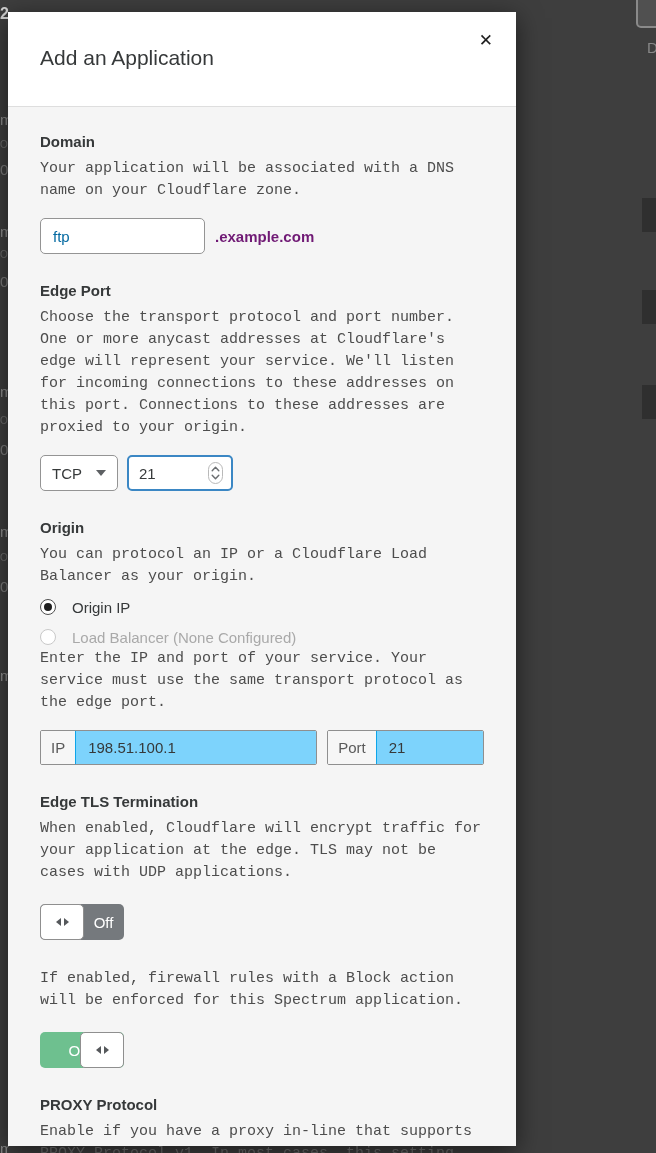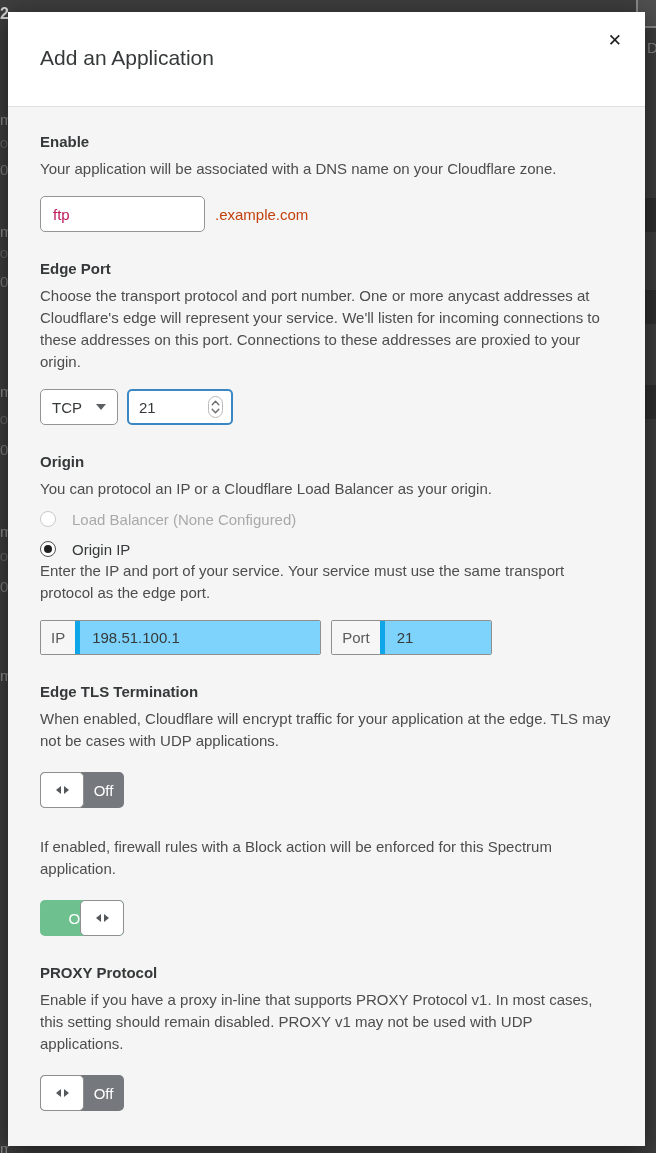--- a/index.html
+++ b/index.html
@@ -29,21 +29,21 @@
     position: absolute; right: -8px; top: -6px; width: 28px; height: 34px;
     border: 2px solid #8a8a8a; border-radius: 5px; background: #505050;
   }
   .frag-right { left: auto; right: 0; text-align: right; color: #888; }
   .backdrop-block { position: absolute; right: 0; width: 14px; height: 34px; background: #2f2f2f; }
 
   
   .modal {
     position: absolute;
     left: 8px; top: 12px;
-    width: 637px; height: 1134px;
+    width: 508px; height: 1134px;
     background: #f5f5f5;
     box-shadow: 0 6px 24px rgba(0,0,0,0.55);
   }
   .modal-header {
     position: relative;
     height: 95px;
     background: #ffffff;
     border-bottom: 1px solid #dedede;
   }
   .modal-title {
@@ -70,37 +70,38 @@
   .section-label {
     font-size: 15px;
     font-weight: 700;
     color: #36393a;
     margin-bottom: 8px;
   }
   .section-desc {
     font-size: 15px;
     color: #4d4d4d;
     line-height: 22px;
+    font-family: Liberation Mono, monospace;
   }
   .control-row { margin-top: 16px; display: flex; align-items: center; }
 
   
   .text-input {
     height: 36px;
     border: 1px solid #949494;
     border-radius: 5px;
     background: #fff;
     font-family: inherit;
     font-size: 15px;
-    color: #be185d;
+    color: #0369a1;
     padding: 0 12px;
     outline: none;
   }
   .domain-input { width: 165px; }
-  .domain-suffix { margin-left: 10px; font-size: 15px; color: #c2410c; }
+  .domain-suffix { margin-left: 10px; font-size: 15px; color: #701a75; font-weight: bold; }
 
   .select-box {
     width: 78px; height: 36px;
     border: 1px solid #949494;
     border-radius: 5px;
     background: #fff;
     display: flex; align-items: center; justify-content: space-between;
     padding: 0 11px;
     font-size: 15px; color: #36393a;
     cursor: pointer;
@@ -168,21 +169,21 @@
     height: 35px;
     border: 1px solid #8f8f8f;
     border-radius: 2px;
     background: #fff;
     overflow: hidden;
   }
   .input-prefix {
     display: flex; align-items: center;
     padding: 0 10px;
     background: #f6f6f6;
-    border-right: 5px solid #0ea5e9;
+    border-right: 1px solid #0ea5e9;
     font-size: 15px; color: #5a5a5a;
   }
   .input-group input {
     border: none; outline: none;
     font-family: inherit; font-size: 15px; color: #36393a;
     padding: 0 12px;
     background: #7dd3fc;
   }
   .ip-group input { width: 240px; }
   .port-group { margin-left: 10px; }
@@ -261,21 +262,21 @@
 <div class="modal">
 
   <div class="modal-header">
     <div class="modal-title">Add an Application</div>
     <div class="close-btn">✕</div>
   </div>
 
   <div class="modal-body">
 
     <div class="section">
-      <div class="section-label">Enable</div>
+      <div class="section-label">Domain</div>
       <p class="section-desc">Your application will be associated with a DNS name on your Cloudflare zone.</p>
       <div class="control-row">
         <input type="text" class="text-input domain-input" value="ftp" style="">
         <span class="domain-suffix">.example.com</span>
       </div>
     </div>
 
     <div class="section">
       <div class="section-label">Edge Port</div>
       <p class="section-desc">Choose the transport protocol and port number. One or more anycast addresses at Cloudflare's edge will represent your service. We'll listen for incoming connections to these addresses on this port. Connections to these addresses are proxied to your origin.</p>
@@ -296,26 +297,26 @@
           </span>
         </div>
       </div>
     </div>
 
     <div class="section">
       <div class="section-label">Origin</div>
       <p class="section-desc">You can protocol an IP or a Cloudflare Load Balancer as your origin.</p>
 
       <div class="radio-row">
+        <span class="radio-circle checked"></span>
+        <span class="radio-label">Origin IP</span>
+      </div>
+      <div class="radio-row">
         <span class="radio-circle disabled"></span>
         <span class="radio-label disabled">Load Balancer (None Configured)</span>
-      </div>
-      <div class="radio-row">
-        <span class="radio-circle checked"></span>
-        <span class="radio-label">Origin IP</span>
       </div>
 
       <p class="section-desc origin-ip-desc">Enter the IP and port of your service. Your service must use the same transport protocol as the edge port.</p>
 
       <div class="control-row">
         <div class="input-group ip-group">
           <span class="input-prefix">IP</span>
           <input type="text" value="198.51.100.1" style="">
         </div>
         <div class="input-group port-group">

